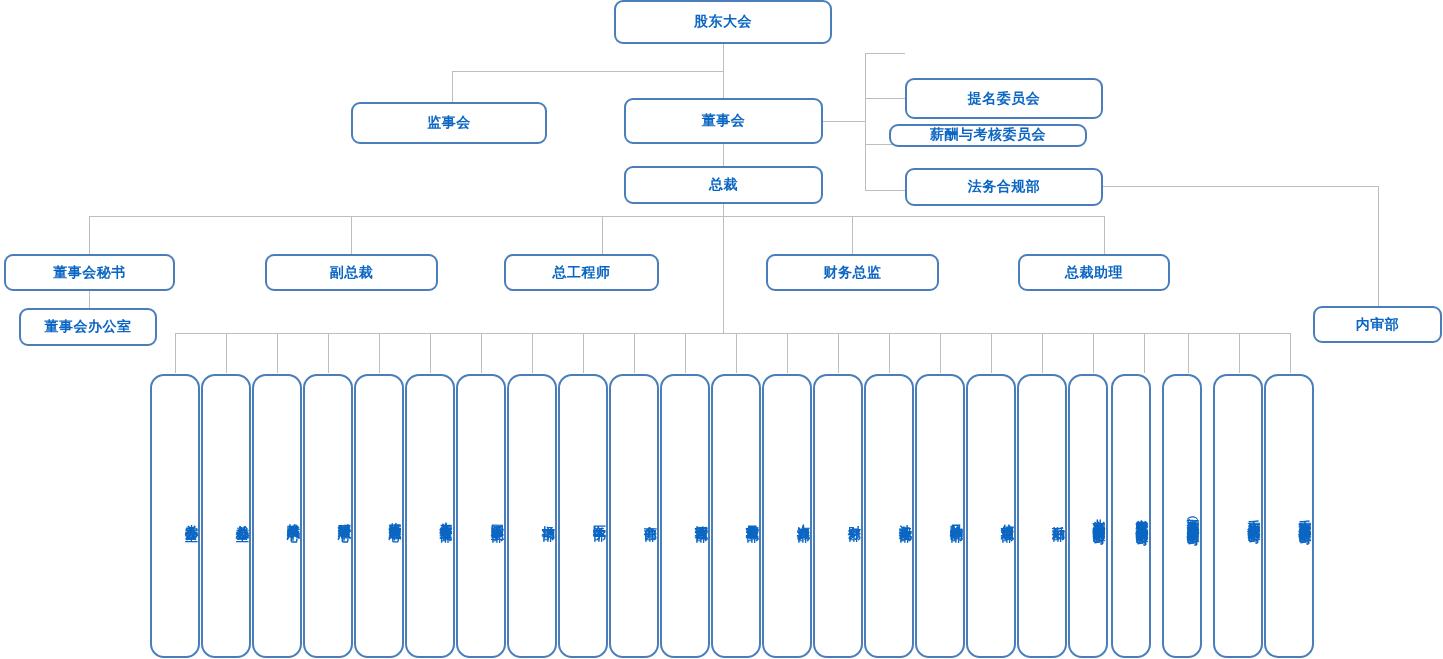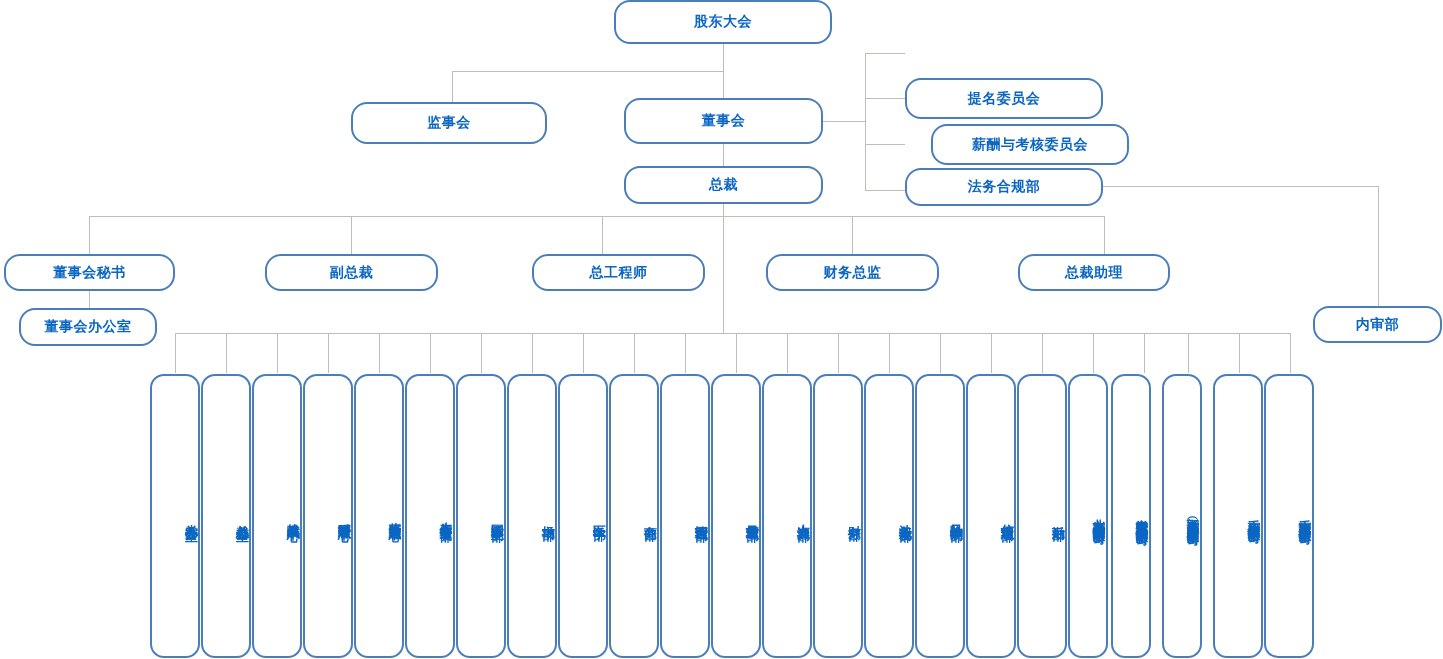--- a/index.html
+++ b/index.html
@@ -23,21 +23,21 @@
     background: #bfbdb8;
   }
   .ln.h { height: 1px; }
   .ln.v { width: 1px; }
 
   
   .node {
     position: absolute;
     box-sizing: border-box;
     border: 2px solid #4a7ebb;
-    border-radius: 16px;
+    border-radius: 9px;
     background: #ffffff;
     color: #0b66c3;
     font-weight: bold;
     display: flex;
     align-items: center;
     justify-content: center;
     text-align: center;
     letter-spacing: 0.5px;
     line-height: 1.1;
   }
@@ -120,26 +120,26 @@
 
   <div class="node h-node" style="left:614px; top:0px; width:218px; height:44px;">股东大会</div>
 
   <div class="node h-node" style="left:351px; top:102px; width:196px; height:42px;">监事会</div>
 
   <div class="node h-node" style="left:624px; top:98px; width:199px; height:46px;">董事会</div>
 
   <div class="node h-node" style="left:624px; top:166px; width:199px; height:38px;">总裁</div>
 
   <div class="node h-node" style="left:905px; top:78px; width:198px; height:41px;">提名委员会</div>
-  <div class="node h-node" style="left:931px; top:124px; width:198px; height:41px;">薪酬与考核委员会</div>
+  <div class="node h-node" style="left:889px; top:124px; width:198px; height:23px;font-family:Liberation Mono, monospace;">薪酬与考核委员会</div>
   <div class="node h-node" style="left:905px; top:168px; width:198px; height:38px;">法务合规部</div>
 
   <div class="node h-node" style="left:4px; top:254px; width:171px; height:37px;">董事会秘书</div>
   <div class="node h-node" style="left:265px; top:254px; width:173px; height:37px;">副总裁</div>
-  <div class="node h-node" style="left:532px; top:254px; width:173px; height:37px;">总工程师</div>
+  <div class="node h-node" style="left:504px; top:254px; width:155px; height:37px;">总工程师</div>
   <div class="node h-node" style="left:766px; top:254px; width:173px; height:37px;text-align:right;">财务总监</div>
   <div class="node h-node" style="left:1018px; top:254px; width:152px; height:37px;">总裁助理</div>
 
   <div class="node h-node" style="left:19px; top:308px; width:138px; height:38px;">董事会办公室</div>
 
   <div class="node h-node" style="left:1313px; top:306px; width:129px; height:37px;">内审部</div>
 
   <div class="node v-node" style="left:150px;  top:374px; width:50px; height:284px;">党委办公室</div>
   <div class="node v-node" style="left:201px;  top:374px; width:50px; height:284px;">总裁办公室</div>
   <div class="node v-node" style="left:252px;  top:374px; width:50px; height:284px;">战略发展中心</div>

